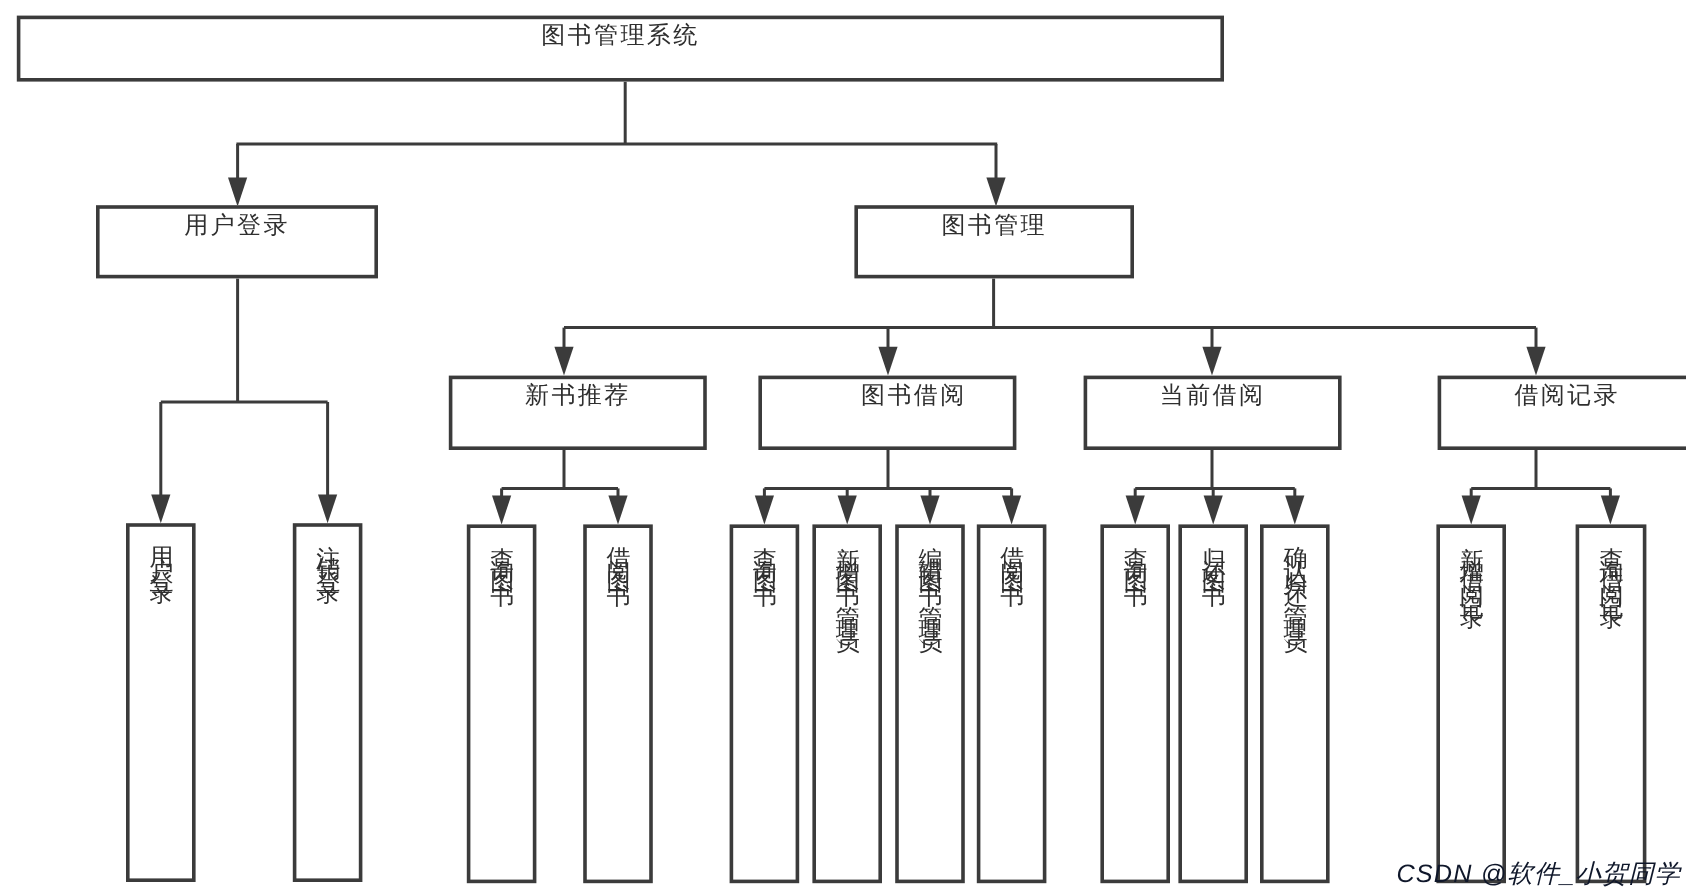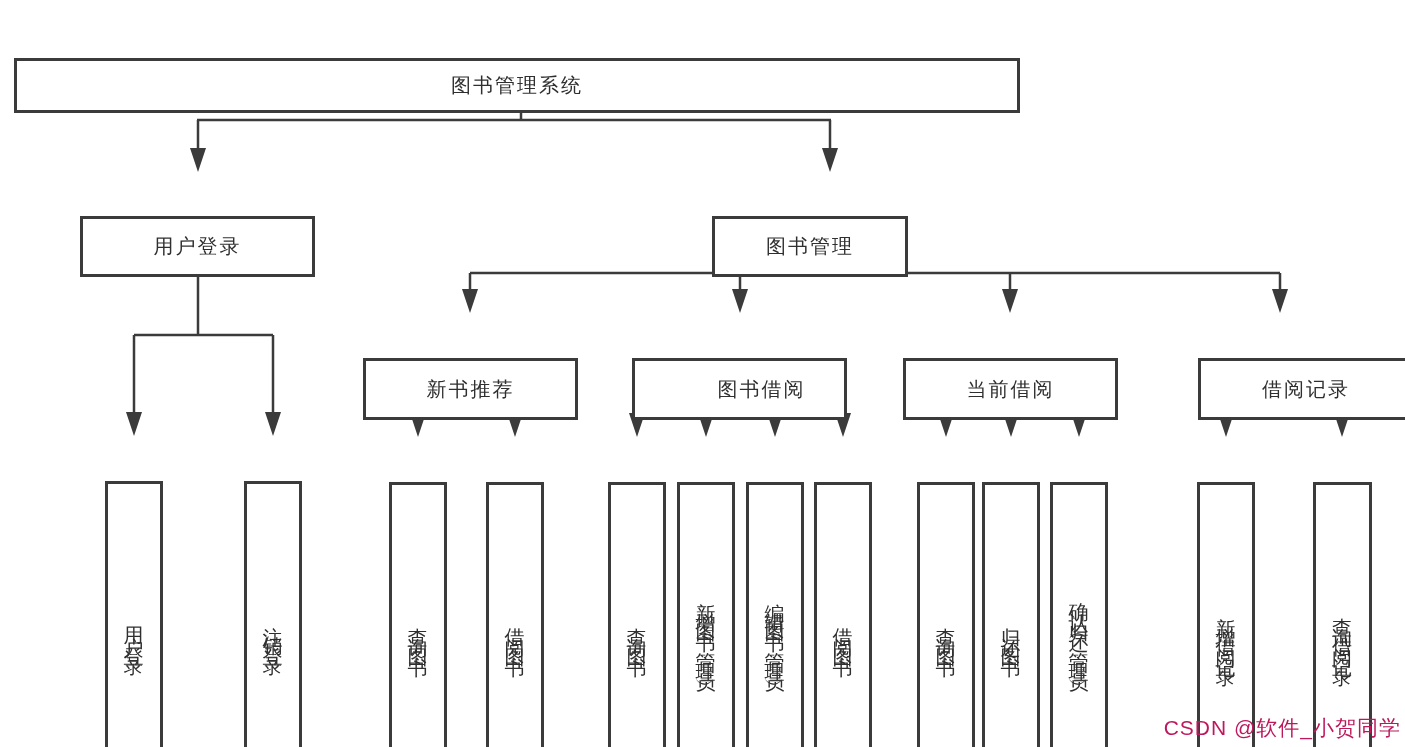--- a/index.html
+++ b/index.html
@@ -16,40 +16,39 @@
     left: 0; top: 0;
     width: 1405px; height: 747px;
     z-index: 1;
   }
   .box {
     position: absolute;
     box-sizing: border-box;
     border: 3px solid #3b3b3b;
     background: #ffffff;
     display: flex;
-    align-items: center;
+    align-items: flex-start;
     justify-content: center;
     color: #2f2f2f;
     z-index: 2;
-    margin-top: 45px;
   }
   .h-label { font-size: 20px; letter-spacing: 2px; white-space: nowrap; }
   .v-label {
     writing-mode: vertical-rl;
     font-size: 20px;
     letter-spacing: 10px;
     line-height: 1;
   }
   
   #n-root        { left: 14px;   top: 13px;  width: 1006px; height: 55px; }
   
   #n-user-login  { left: 80px;   top: 171px; width: 235px;  height: 61px; }
-  #n-book-mgmt   { left: 712px;  top: 171px; width: 196px;  height: 61px; }
-  
-  #n-rec         { left: 363px;  top: 313px; width: 215px;  height: 62px; }
+  #n-book-mgmt   { left: 712px;  top: 171px; width: 233px;  height: 61px; }
+  
+  #n-rec         { left: 374px;  top: 313px; width: 215px;  height: 62px; }
   #n-borrow      { left: 632px;  top: 313px; width: 215px;  height: 62px; padding-left: 44px; }
   #n-current     { left: 903px;  top: 313px; width: 215px;  height: 62px; }
   #n-record      { left: 1198px; top: 313px; width: 216px;  height: 62px; }
   
   .leaf { width: 58px; height: 299px; top: 436px; }
   #l-user-login  { left: 105px;  }
   #l-logout      { left: 244px;  }
   #l-rec-query   { left: 389px;  top: 437px; }
   #l-rec-borrow  { left: 486px;  top: 437px; }
   #l-bb-query    { left: 608px;  top: 437px; }
@@ -59,24 +58,25 @@
   #l-cb-query    { left: 917px;  top: 437px; }
   #l-cb-return   { left: 982px;  top: 437px; }
   #l-cb-confirm  { left: 1050px; top: 437px; }
   #l-br-add      { left: 1197px; top: 437px; }
   #l-br-query    { left: 1313px; top: 437px; width: 59px; }
   #watermark {
     position: absolute;
     right: 4px;
     bottom: 5px;
     font-size: 21px;
-    color: #be185d;
+    color: #0f172a;
     letter-spacing: 1px;
     z-index: 3;
     white-space: nowrap;
+    font-style: italic;
   }
 </style>
 </head>
 <body>
 
 <div id="stage">
 
   <svg id="connectors" viewBox="0 0 1405 747" xmlns="http://www.w3.org/2000/svg">
     <g stroke="#3b3b3b" stroke-width="2.5" fill="none">
 

